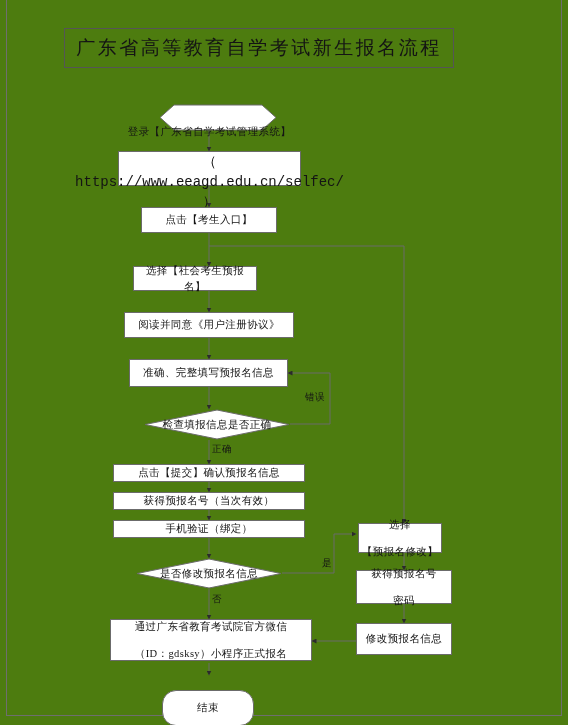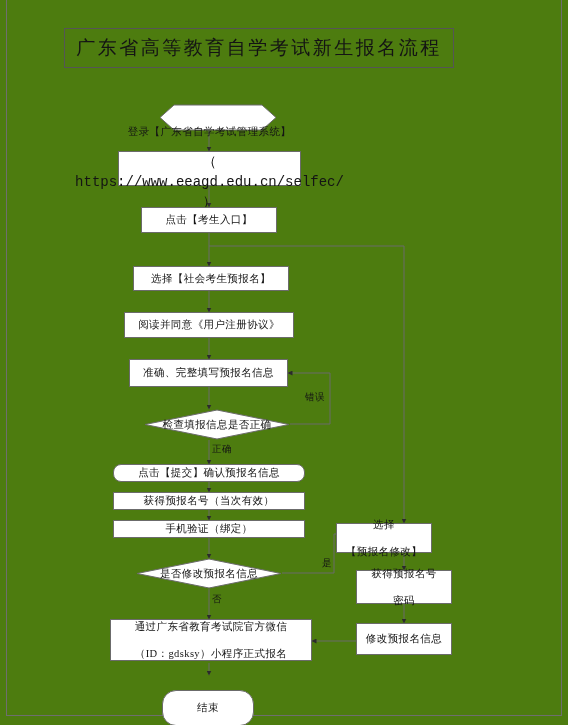--- a/index.html
+++ b/index.html
@@ -182,59 +182,59 @@
 
   <div class="node box" style="left:118px; top:151px; width:183px; height:35px; flex-direction:column;">
     <span>登录【广东省自学考试管理系统】</span>
     <span class="mono">（ https://www.eeagd.edu.cn/selfec/ ）</span>
   </div>
 
   <div class="node box" style="left:141px; top:207px; width:136px; height:26px;">
     <span class="label">点击【考生入口】</span>
   </div>
 
-  <div class="node box" style="left:133px; top:266px; width:156px; height:25px;">
+  <div class="node box" style="left:133px; top:266px; width:124px; height:25px;">
     <span class="label">选择【社会考生预报名】</span>
   </div>
 
   <div class="node box" style="left:124px; top:312px; width:170px; height:26px;">
     <span class="label">阅读并同意《用户注册协议》</span>
   </div>
 
   <div class="node box" style="left:129px; top:359px; width:159px; height:28px;">
     <span class="label">准确、完整填写预报名信息</span>
   </div>
 
   <svg class="shape-svg" style="left:144px; top:409px; width:146px; height:31px;" viewBox="0 0 146 31" xmlns="http://www.w3.org/2000/svg">
     <polygon points="73,1 145,15.5 73,30 1,15.5" fill="#ffffff" stroke="#6b6b6b" stroke-width="1"></polygon>
   </svg>
   <div class="shape-label" style="left:144px; top:409px; width:146px; height:31px;">
     <span class="label">检查填报信息是否正确</span>
   </div>
 
-  <div class="node box" style="left:113px; top:464px; width:192px; height:18px;border-radius:8px;">
+  <div class="node box" style="left:113px; top:464px; width:192px; height:18px;">
     <span class="label">点击【提交】确认预报名信息</span>
   </div>
 
   <div class="node box" style="left:113px; top:492px; width:192px; height:18px;">
     <span class="label">获得预报名号（当次有效）</span>
   </div>
 
   <div class="node box" style="left:113px; top:520px; width:192px; height:18px;">
     <span class="label">手机验证（绑定）</span>
   </div>
 
   <svg class="shape-svg" style="left:136px; top:558px; width:146px; height:31px;" viewBox="0 0 146 31" xmlns="http://www.w3.org/2000/svg">
     <polygon points="73,1 145,15.5 73,30 1,15.5" fill="#ffffff" stroke="#6b6b6b" stroke-width="1"></polygon>
   </svg>
   <div class="shape-label" style="left:136px; top:558px; width:146px; height:31px;">
     <span class="label">是否修改预报名信息</span>
   </div>
 
-  <div class="node box" style="left:336px; top:523px; width:96px; height:30px; flex-direction:column;">
+  <div class="node box" style="left:358px; top:523px; width:84px; height:30px; flex-direction:column;">
     <span>选择</span>
     <span>【预报名修改】</span>
   </div>
 
   <div class="node box" style="left:356px; top:570px; width:96px; height:34px; flex-direction:column;">
     <span>获得预报名号</span>
     <span>密码</span>
   </div>
 
   <div class="node box" style="left:356px; top:623px; width:96px; height:32px;">

